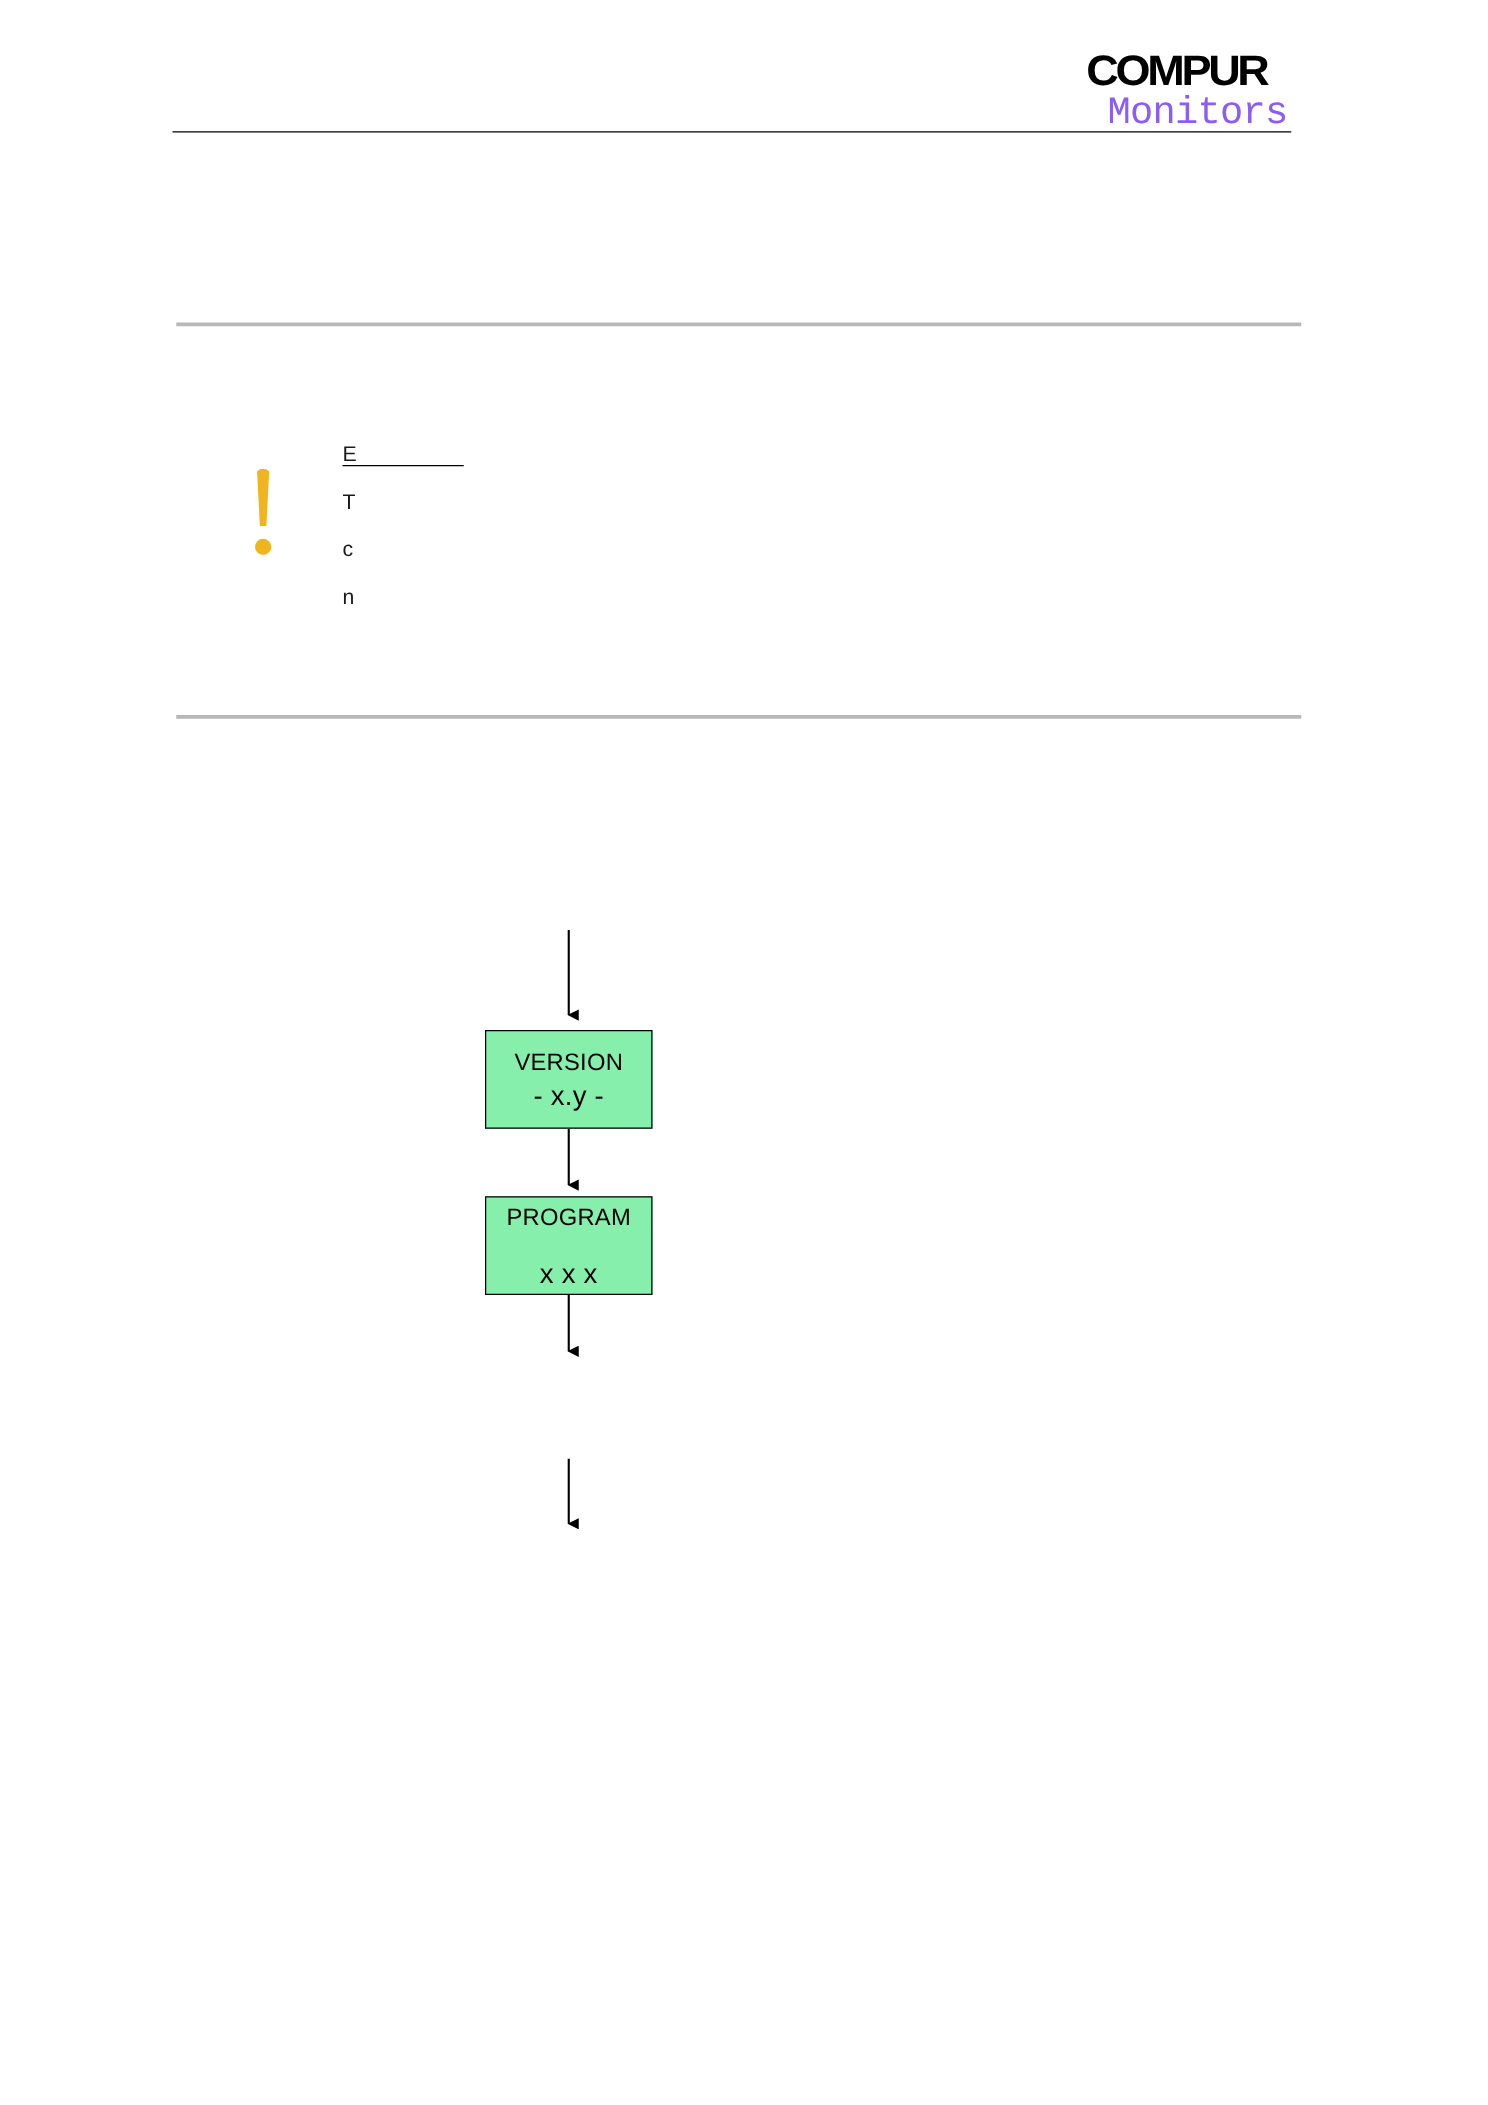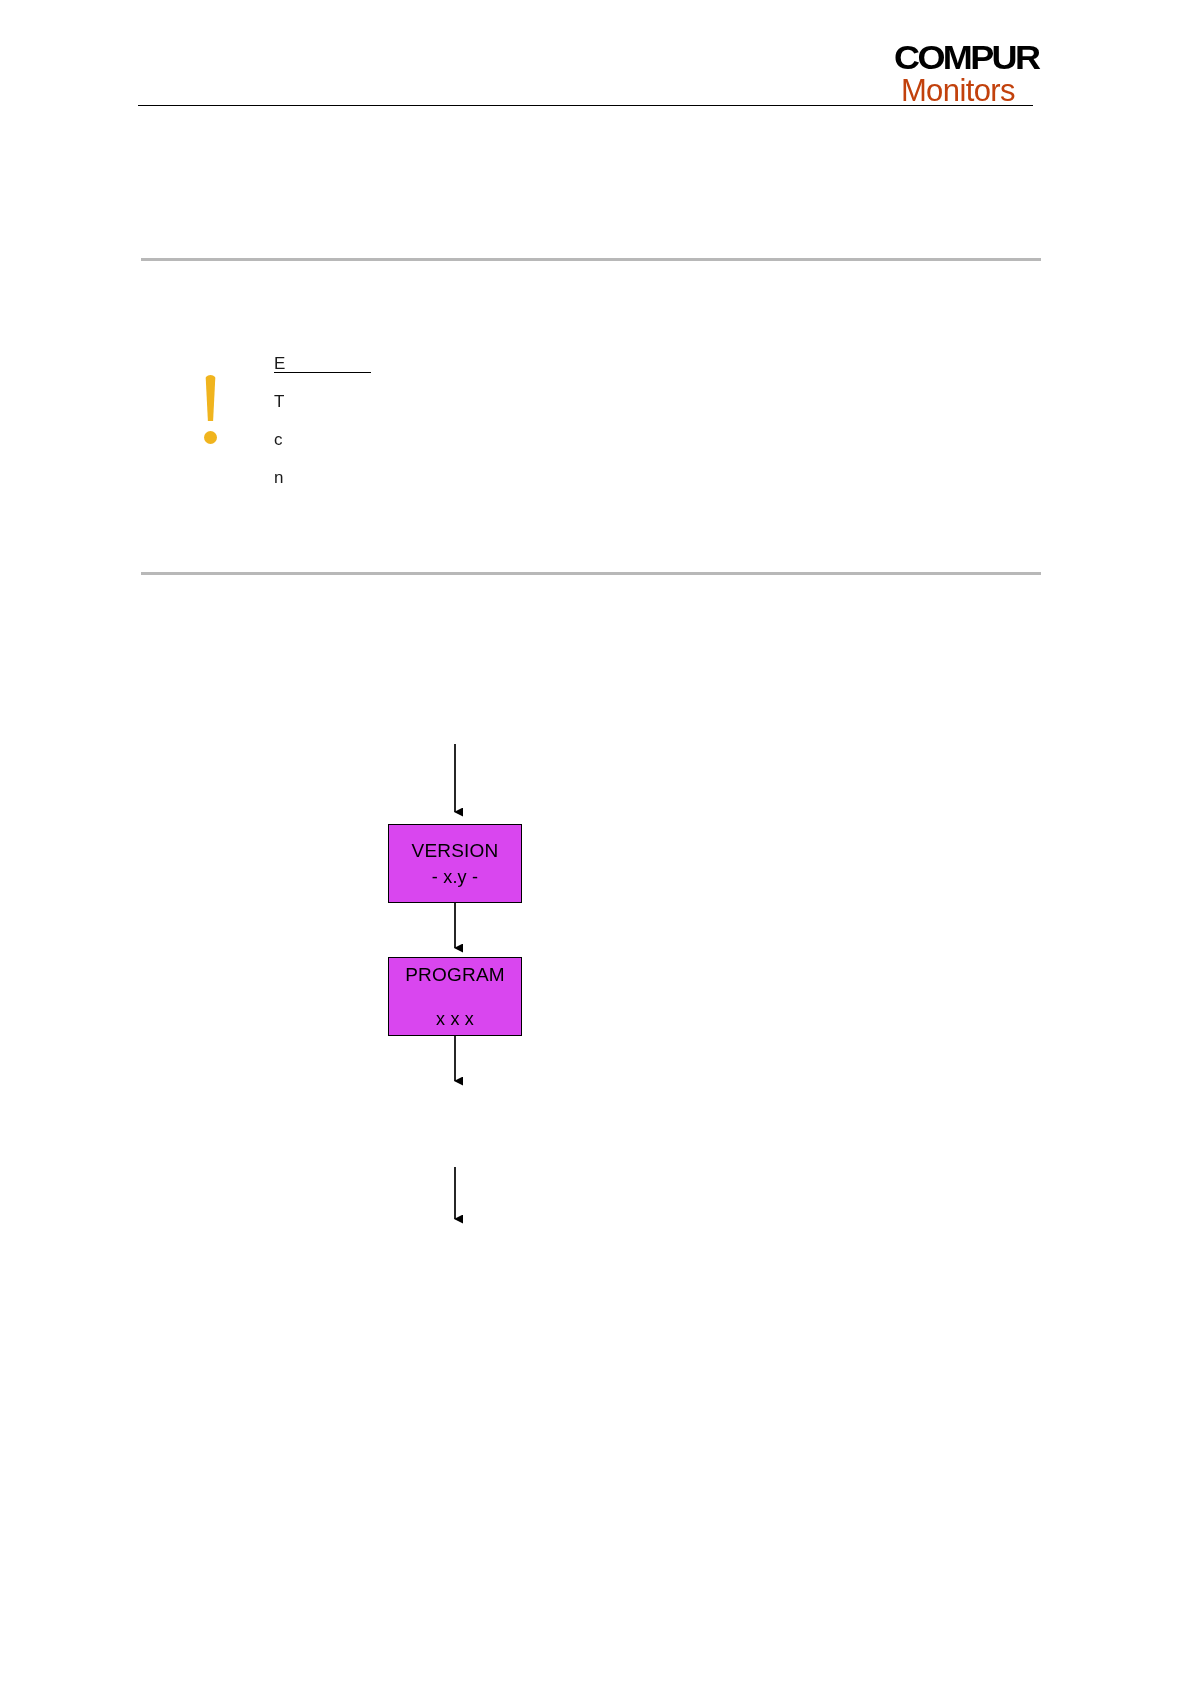--- a/index.html
+++ b/index.html
@@ -32,28 +32,28 @@
     font-family: "Liberation Sans", sans-serif;
     font-weight: bold;
     font-size: 34px;
     letter-spacing: -2.5px;
     transform: scaleX(1.06);
     transform-origin: left center;
     color: #000000;
     display: block;
   }
   .logo-sub {
-    font-family: Liberation Sans, sans-serif;
+    font-family: Liberation Mono, monospace;
     font-weight: normal;
     font-size: 31px;
     letter-spacing: -0.6px;
-    color: #c2410c;
+    color: #8b5cf6;
     display: block;
     margin-top: 1px;
-    margin-left: 7px;
+    margin-left: 17px;
   }
 
   
   .rule-black {
     position: absolute;
     left: 138px;
     width: 895px;
     height: 0;
     border-top: 1.6px solid #000000;
   }
@@ -127,32 +127,32 @@
     left: 0;
     top: 0;
     width: 1190px;
     height: 1684px;
     pointer-events: none;
   }
   .flow-box {
     position: absolute;
     box-sizing: border-box;
     border: 1.5px solid #000000;
-    background: #d946ef;
+    background: #86efac;
     display: flex;
     flex-direction: column;
     align-items: center;
     justify-content: center;
     font-size: 19px;
     line-height: 26px;
     color: #000000;
     letter-spacing: 0.2px;
   }
   .flow-box .ln2 {
-    font-size: 18px;
+    font-size: 22px;
   }
 </style>
 </head>
 <body>
 
 <div class="page">
 
   <div class="logo">
     <span class="logo-main">COMPUR</span>
     <span class="logo-sub">Monitors</span>

